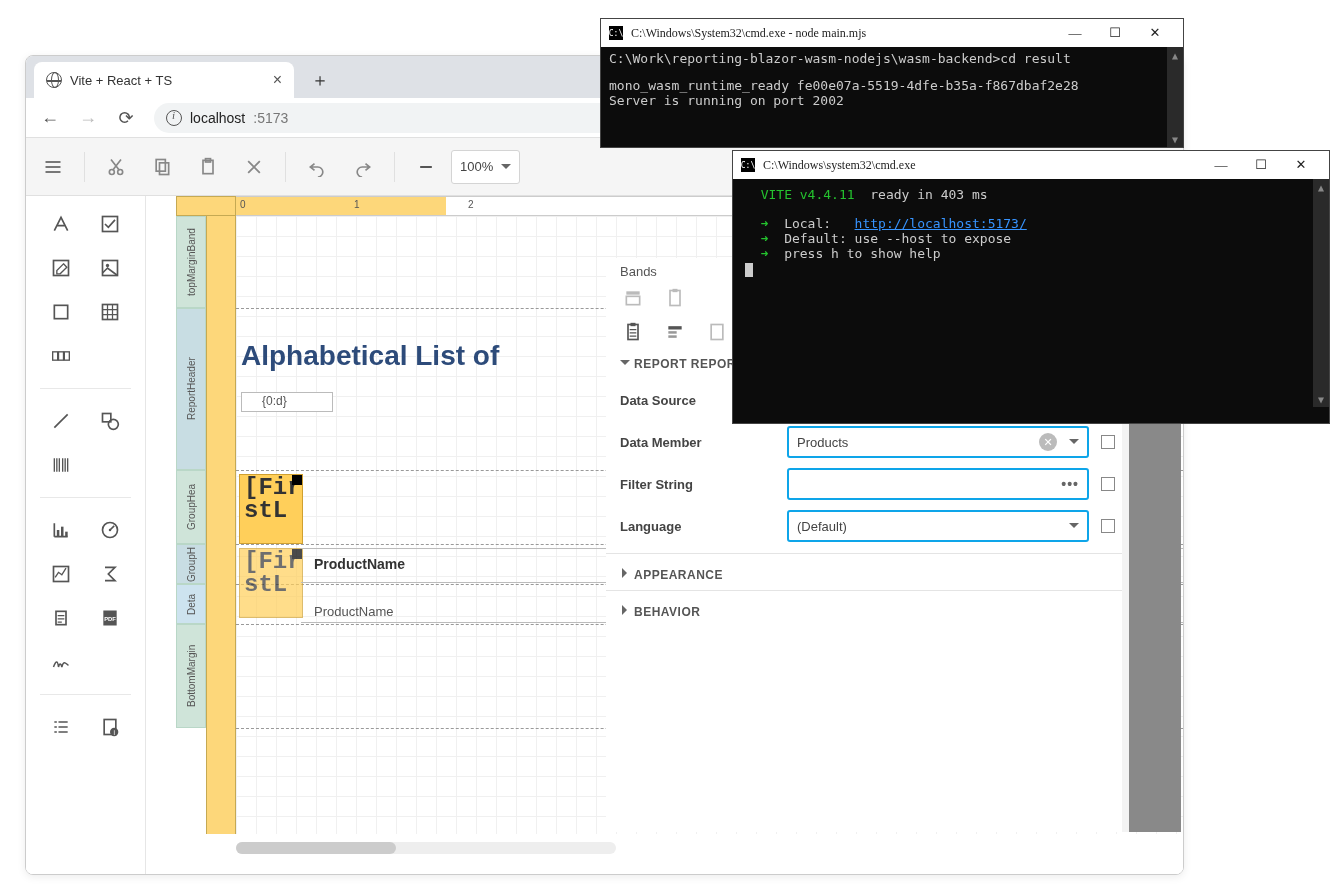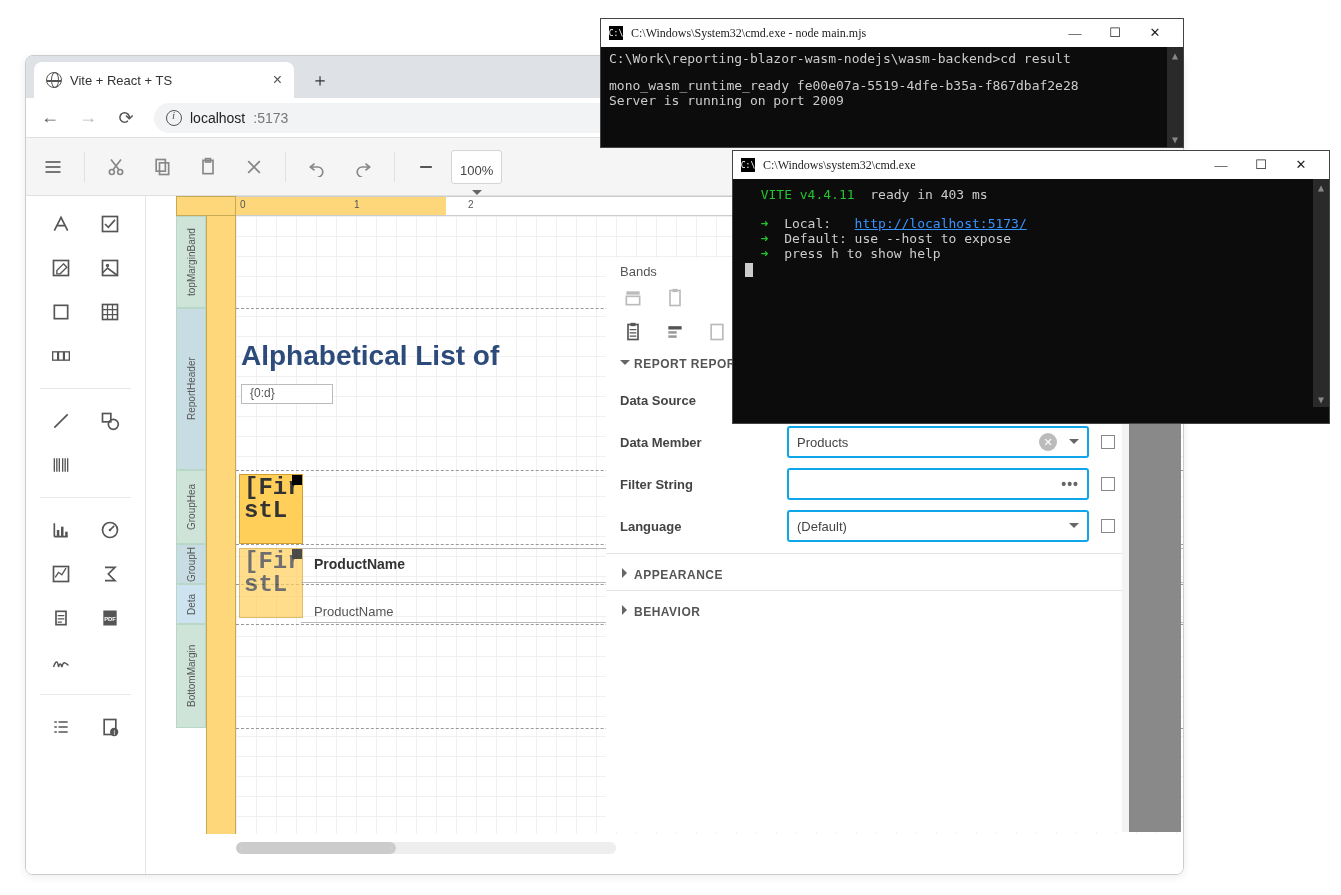--- a/index.html
+++ b/index.html
@@ -21,21 +21,21 @@
   .url-host { color: #222; }
   .url-port { color: #777; }
   .info-icon { width: 16px; height: 16px; border: 1.5px solid #555; border-radius: 50%; position: relative; }
   .info-icon::after { content: "i"; position: absolute; top: -2px; left: 5px; font-size: 11px; font-family: serif; font-style: italic; color: #555; }
 
   
   .app { position: absolute; top: 82px; left: 0; right: 0; bottom: 0; background: #fff; }
   .app-toolbar { height: 58px; background: #f5f5f5; border-bottom: 1px solid #e0e0e0; display: flex; align-items: center; padding: 0 6px; gap: 4px; }
   .tbtn { width: 42px; height: 42px; display: flex; align-items: center; justify-content: center; color: #777; cursor: pointer; font-size: 18px; }
   .tsep { width: 1px; height: 30px; background: #e0e0e0; margin: 0 6px; }
-  .zoom-box { height: 34px; background: #fff; border: 1px solid #d4d4d4; border-radius: 3px; display: flex; align-items: center; padding: 12px 8px; gap: 8px; font-size: 13px; color: #444; flex-direction: column; }
+  .zoom-box { height: 34px; background: #fff; border: 1px solid #d4d4d4; border-radius: 3px; display: flex; align-items: center; padding: 4px 8px; gap: 8px; font-size: 13px; color: #444; }
   .dropdown-caret { border: 5px solid transparent; border-top-color: #666; margin-top: 4px; }
 
   
   .app-body { position: absolute; top: 58px; left: 0; right: 0; bottom: 0; }
   .palette { position: absolute; left: 0; top: 0; bottom: 0; width: 120px; background: #fff; border-right: 1px solid #e6e6e6; padding-top: 10px; }
   .palette-grid { display: grid; grid-template-columns: 1fr 1fr; gap: 8px; padding: 0 14px; }
   .picon { width: 28px; height: 28px; display: flex; align-items: center; justify-content: center; color: #555; cursor: pointer; margin: 4px auto; }
   .psep { grid-column: 1 / -1; height: 1px; background: #e8e8e8; margin: 6px 0; }
 
   
@@ -48,21 +48,21 @@
   .band-label { position: absolute; left: 0; width: 30px; writing-mode: vertical-rl; transform: rotate(180deg); font-size: 10px; color: #555; display: flex; align-items: center; justify-content: center; border: 1px solid #b9d7c7; }
   .bl-1 { top: 0; height: 92px; background: #cfe4d9; }
   .bl-2 { top: 92px; height: 162px; background: #c8dde3; }
   .bl-3 { top: 254px; height: 74px; background: #cfe4d9; }
   .bl-4 { top: 328px; height: 40px; background: #c8dde3; }
   .bl-5 { top: 368px; height: 40px; background: #cde3ef; }
   .bl-6 { top: 408px; height: 104px; background: #cfe4d9; }
   .surface { position: absolute; left: 90px; top: 20px; right: 0; bottom: 40px; background-image: linear-gradient(#f0f0f0 1px, transparent 1px), linear-gradient(90deg, #f0f0f0 1px, transparent 1px); background-size: 20px 20px; }
   .band-sep { position: absolute; left: 0; right: 0; height: 0; border-top: 1px dashed #999; }
   .report-title { position: absolute; left: 5px; top: 124px; font-family: Tahoma, sans-serif; font-size: 28px; font-weight: bold; color: #2d4b7a; }
-  .date-expr { position: absolute; left: 5px; top: 168px; width: 92px; height: 20px; font-size: 12px; border: 1px solid #bbb; padding: 1px 8px; color: #555; background: #fff; }
+  .date-expr { position: absolute; left: 5px; top: 176px; width: 92px; height: 20px; font-size: 12px; border: 1px solid #bbb; padding: 1px 20px; color: #555; background: #fff; }
   .fl-box { position: absolute; left: 3px; width: 64px; background: #ffcf5a; border: 1px solid #d0a030; font-family: Liberation Mono, monospace; font-size: 24px; font-weight: bold; color: #333; padding: 2px 4px; line-height: 0.95; overflow: hidden;}
   .fl-tag { position: absolute; top: 0; right: 0; width: 10px; height: 10px; background: #000; }
   .fl1 { top: 258px; height: 70px; }
   .fl2 { top: 332px; height: 70px; opacity: 0.7; }
   .pname-head { position: absolute; left: 78px; top: 340px; font-size: 14px; font-weight: bold; color: #333; }
   .pname-cell { position: absolute; left: 78px; top: 388px; font-size: 13px; color: #555; }
   .tline { position: absolute; left: 65px; right: 0; height: 0; border-top: 1px solid #bbb; }
   .hscroll { position: absolute; left: 90px; bottom: 20px; width: 380px; height: 12px; background: #eee; border-radius: 6px; }
   .hscroll-thumb { position: absolute; left: 0; top: 0; width: 160px; height: 12px; background: #ccc; border-radius: 6px; }
 
@@ -483,21 +483,21 @@
     <div class="wbtns">
       <div class="wbtn">—</div>
       <div class="wbtn">☐</div>
       <div class="wbtn">✕</div>
     </div>
   </div>
   <div class="term-body" style="position:relative;">
     <div class="tline-txt">C:\Work\reporting-blazor-wasm-nodejs\wasm-backend&gt;cd result</div>
     <div style="height:12px"></div>
     <div class="tline-txt">mono_wasm_runtime_ready fe00e07a-5519-4dfe-b35a-f867dbaf2e28</div>
-    <div class="tline-txt">Server is running on port 2009</div>
+    <div class="tline-txt">Server is running on port 2002</div>
     <div class="term-scroll">
         <div class="term-scroll-up">▲</div>
         <div class="term-scroll-dn">▼</div>
       </div>
   </div>
 </div>
 
 <div class="term term2">
   <div class="term-title">
     <span class="cmd-icon">C:\</span>

